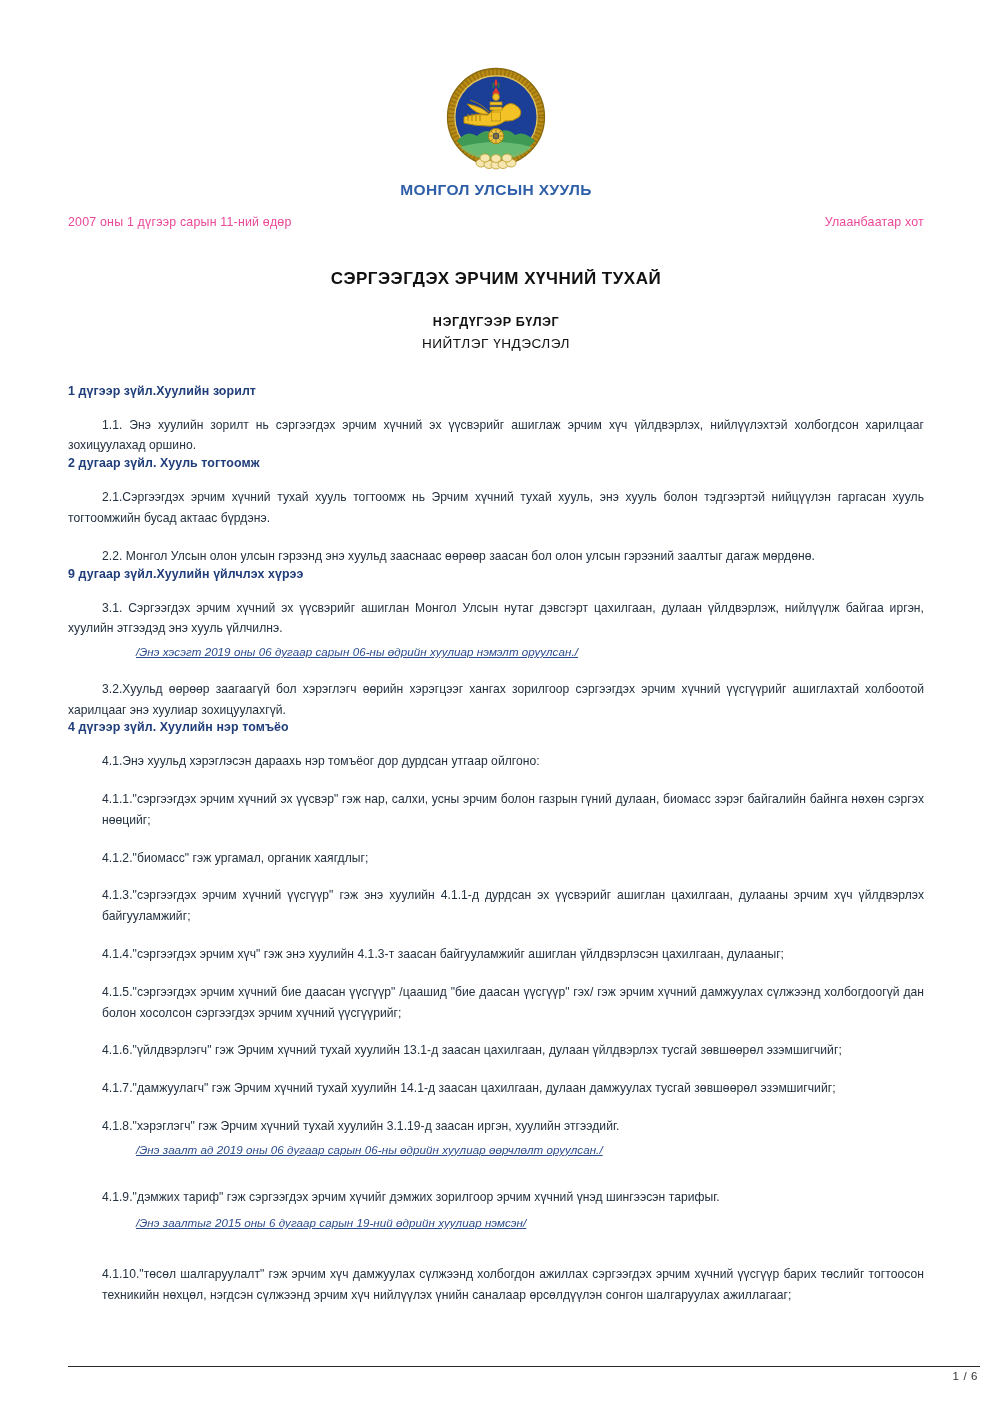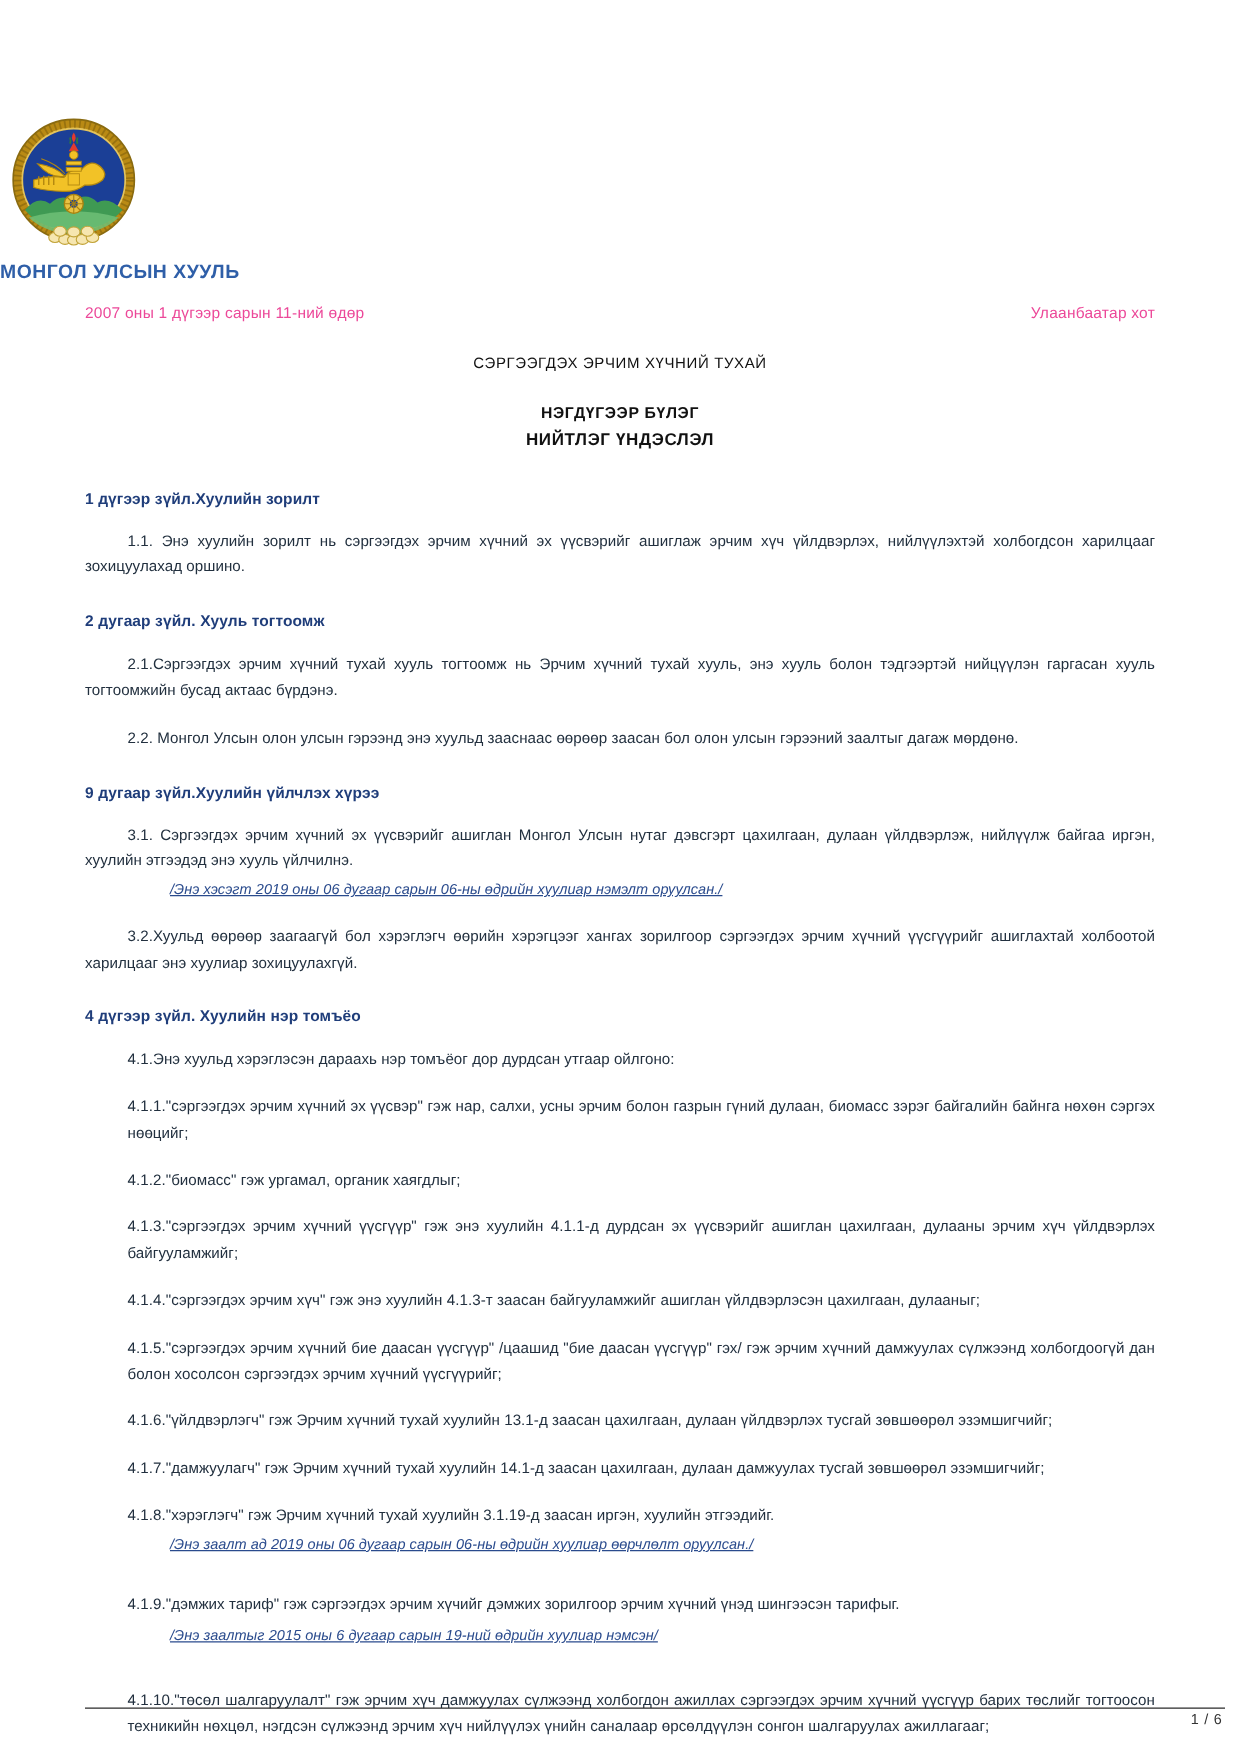--- a/index.html
+++ b/index.html
@@ -18,21 +18,22 @@
     height: 1404px;
     margin: 0 auto;
     background: #ffffff;
     box-sizing: border-box;
     padding: 0;
     overflow: hidden;
   }
 
   
   .emblem-block {
-    padding-top: 84px;
+    text-align: center;
+    padding-top: 57px;
   }
   .emblem {
     display: inline-block;
     width: 118px;
     height: 118px;
     position: relative;
   }
   .emblem svg { display: block; }
 
   .country-law-title {
@@ -51,56 +52,55 @@
     display: flex;
     justify-content: space-between;
     align-items: baseline;
     font-size: 12.4px;
     color: #ec4899;
     letter-spacing: 0.2px;
   }
 
   
   .doc-title {
-    margin-top: 26px;
+    margin-top: 40px;
     text-align: center;
-    font-size: 12px;
-    font-weight: normal;
+    font-size: 17px;
+    font-weight: bold;
     color: #111111;
     letter-spacing: 0.5px;
   }
 
   .chapter-block {
     margin-top: 24px;
     text-align: center;
     line-height: 1.55;
   }
   .chapter-no {
     font-size: 12.6px;
     font-weight: bold;
     color: #111111;
     letter-spacing: 0.5px;
   }
   .chapter-name {
     font-size: 13.6px;
-    font-weight: bold;
+    font-weight: normal;
     color: #111111;
     letter-spacing: 0.5px;
   }
 
   
   .content {
     padding: 0 68px;
     margin-top: 30px;
   }
   .article-head {
     font-size: 12.4px;
     font-weight: bold;
     color: #1f3d7a;
-    margin-top: 26px;
     margin-bottom: 0;
     letter-spacing: 0.1px;
   }
   .article-head:first-child { margin-top: 0; }
 
   p.para {
     font-size: 12.1px;
     line-height: 1.72;
     color: #22303f;
     text-align: justify;

